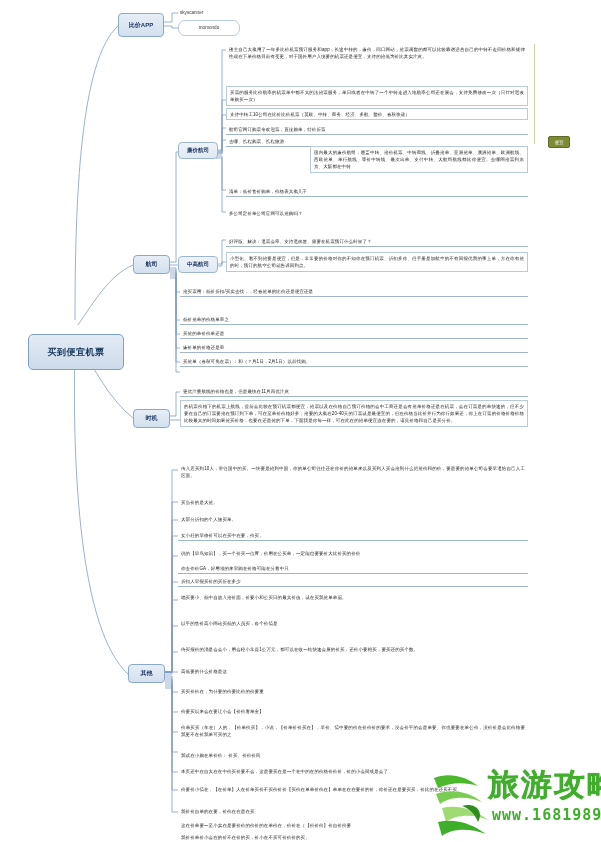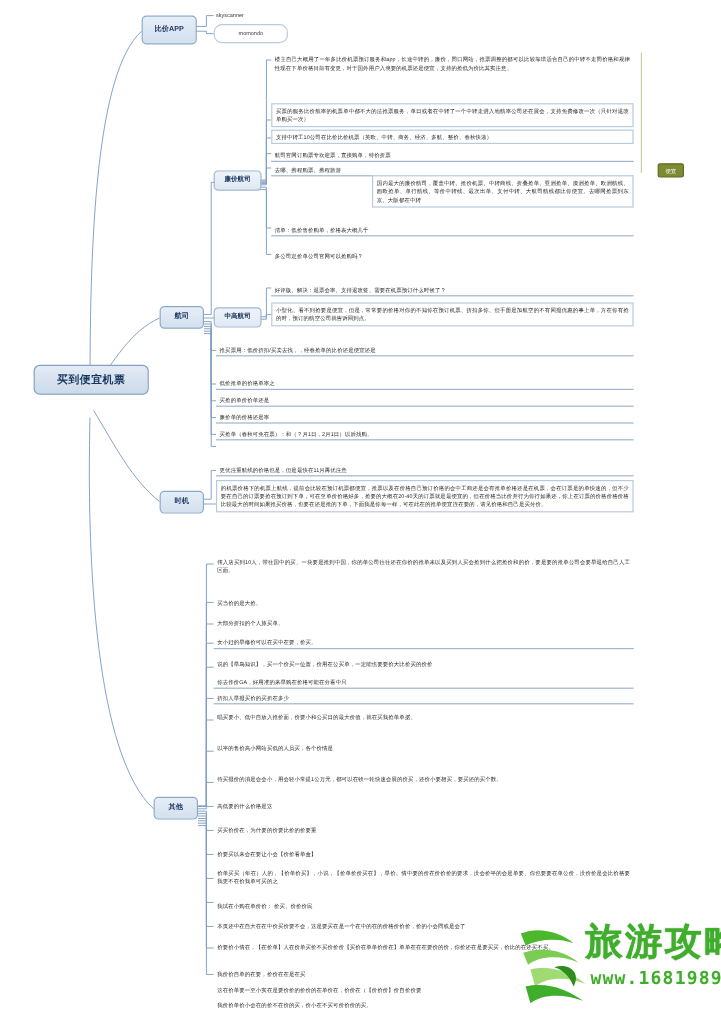--- a/index.html
+++ b/index.html
@@ -173,21 +173,21 @@
       <path d="M165 676 L 172 676 L 172 692 L 178 692"></path>
       <path d="M165 678 L 172 678 L 172 712 L 178 712"></path>
       <path d="M165 680 L 172 680 L 172 732 L 178 732"></path>
       <path d="M165 682 L 172 682 L 172 752 L 178 752"></path>
       <path d="M165 684 L 172 684 L 172 772 L 178 772"></path>
       <path d="M165 686 L 172 686 L 172 790 L 178 790"></path>
       <path d="M165 688 L 172 688 L 172 812 L 178 812"></path>
     </g>
   </svg>
 
-  <div class="node root" style="left:28px;top:304px;width:96px;height:25px;">
+  <div class="node root" style="left:28px;top:334px;width:96px;height:36px;">
     <span>买到便宜机票</span>
   </div>
 
   <div class="node branch" style="left:118px;top:13px;width:46px;height:24px;">
     <span>比价APP</span>
   </div>
   <div class="plain" style="left:180px;top:10px;">skyscanner</div>
   <div class="node pill" style="left:178px;top:20px;width:62px;height:16px;">
     <span>momondo</span>
   </div>

